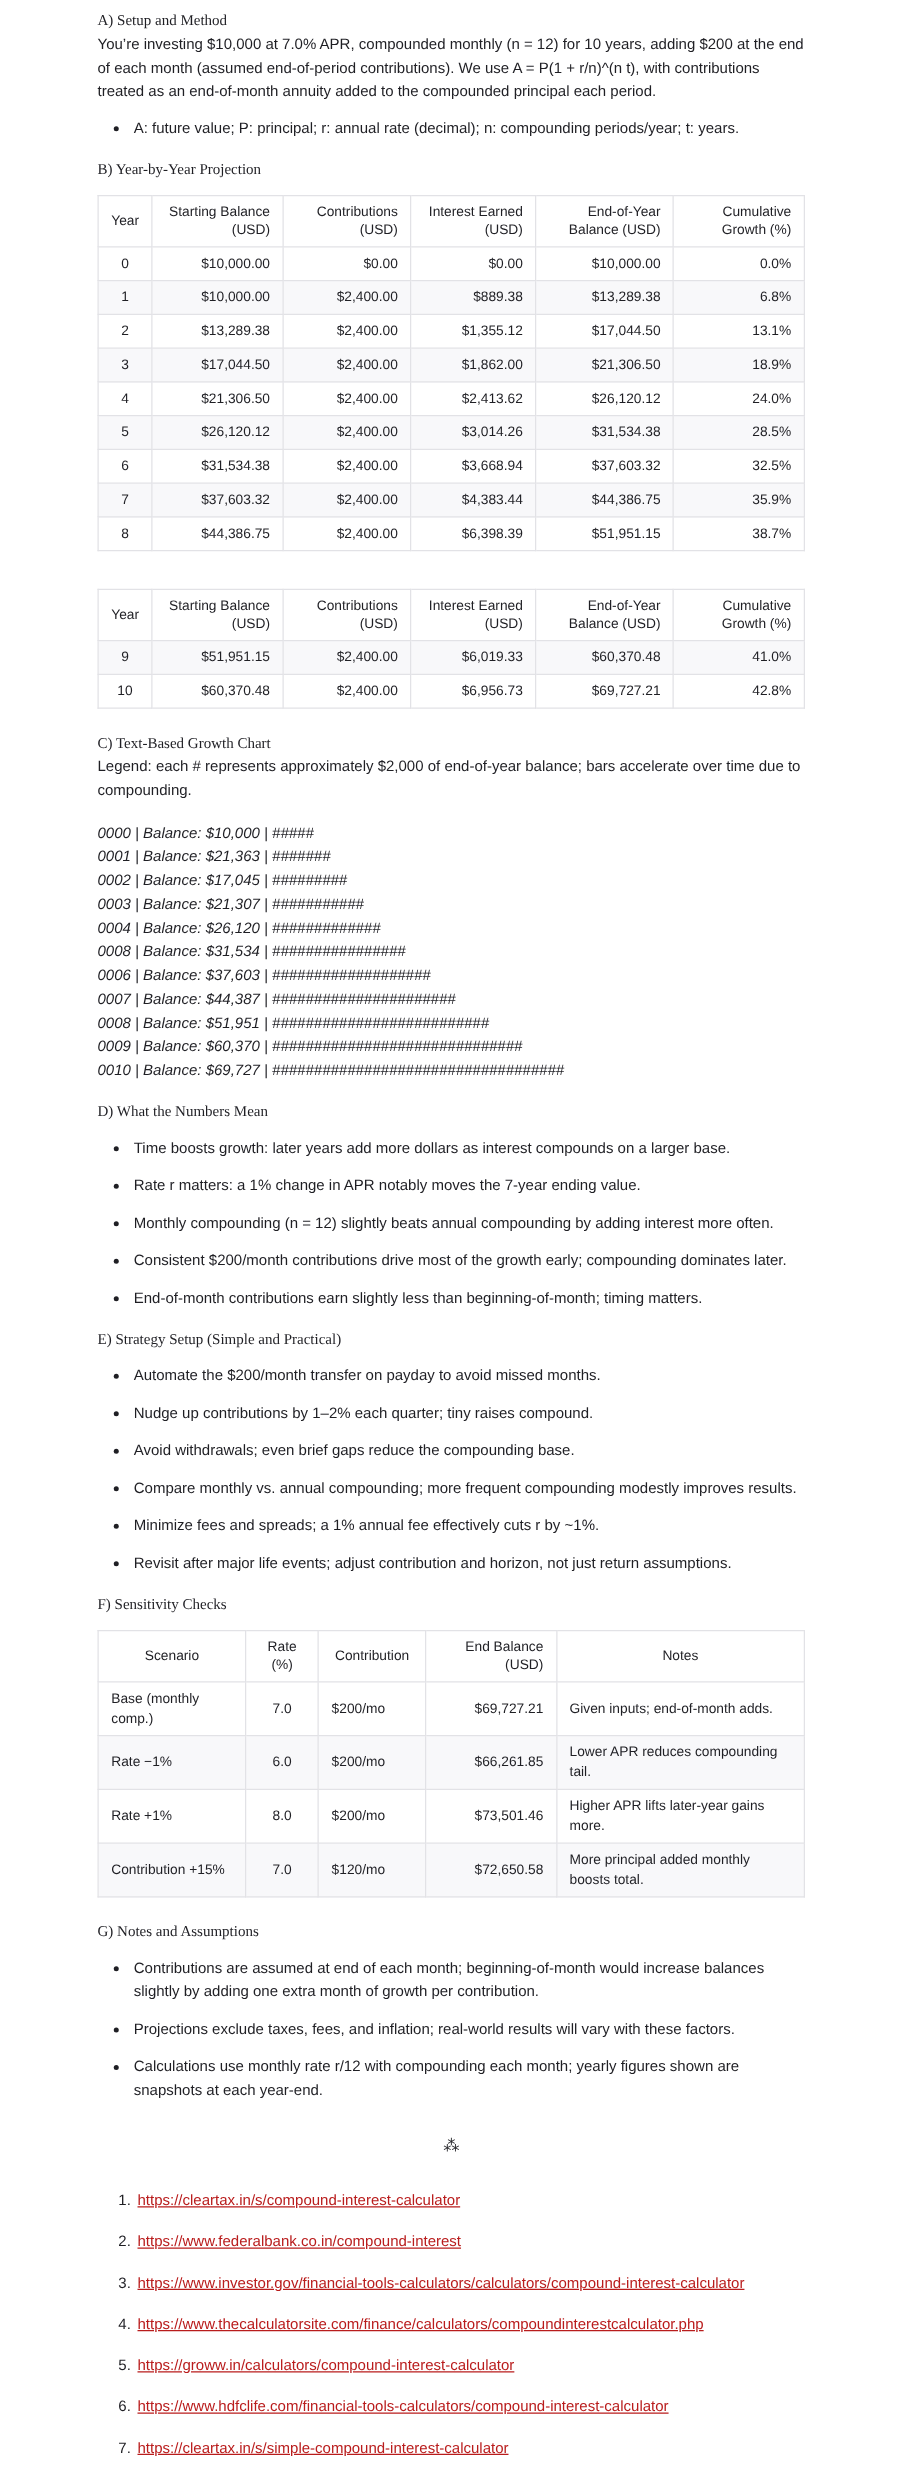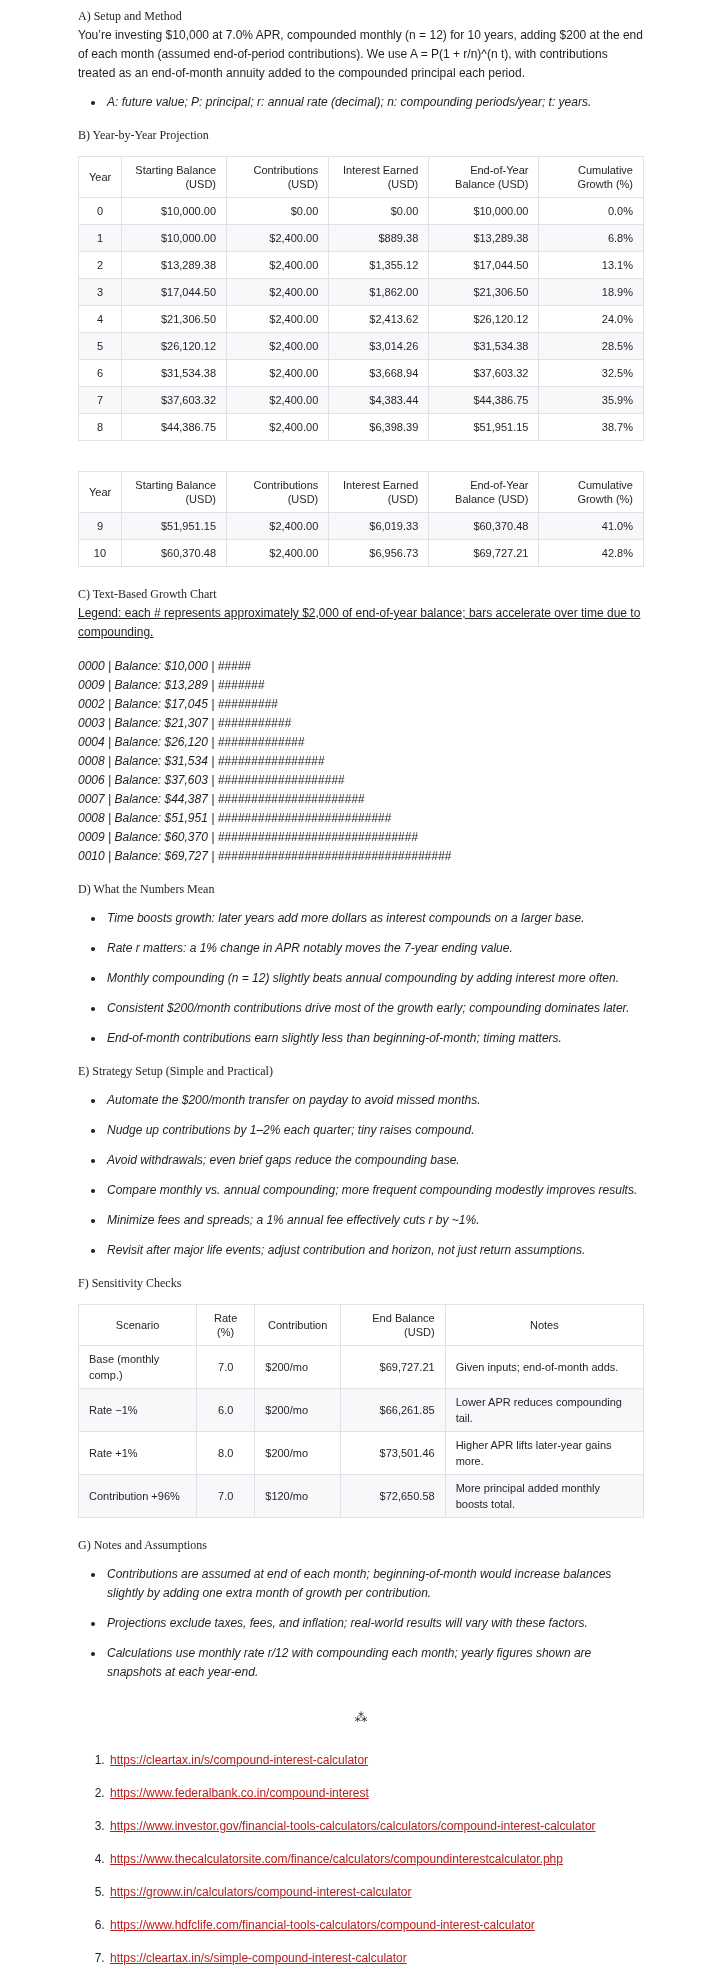--- a/index.html
+++ b/index.html
@@ -9,37 +9,37 @@
     color:#1f1f24;
     font-size:12px;
     line-height:19px;
     -webkit-font-smoothing:antialiased;
   }
   .page{padding:7px 76px 40px 78px;min-height:1929px;box-sizing:border-box;}
   p{margin:0;}
   .sec{margin:14px 0 0;font-family:Liberation Serif, serif;}
   .body-par{margin:0;}
   ul.blist{margin:10px 0 6px;padding-left:27px;}
-  ul.blist li{margin:0 0 11px;padding-left:2px;font-style:italic;}
+  ul.blist li{margin:0 0 11px;padding-left:2px;}
   ul.blist li:last-child{margin-bottom:2px;}
   table{
     border-collapse:collapse;
     width:100%;
     margin:11px 0 18px;
     font-size:11px;
     line-height:16px;
     table-layout:fixed;
   }
   table.mt-lg{margin-top:30px;}
   th,td{border:1px solid #e2e2e6;padding:5px 10px;vertical-align:middle;}
   th{font-weight:normal;line-height:14px;padding:6px 10px;background:#ffffff;}
   .t-stripe-even tbody tr:nth-child(even) td{background:#f8f8fa;}
   .t-stripe-odd tbody tr:nth-child(odd) td{background:#f8f8fa;}
   .al{text-align:left;} .ac{text-align:center;} .ar{text-align:right;}
-  .legend{margin:0;text-decoration:underline;}
+  .legend{margin:0;}
   .chart{margin:15px 0 0;font-style:italic;}
   .chart-line{white-space:pre;line-height:19px;}
   .divider{ text-align:center;margin:26px 0 24px;font-size:13px;color:#2a2a2e;
     font-family:"DejaVu Sans","Liberation Sans",sans-serif;}
   ol.cites{margin:6px 0 0;padding-left:30px;}
   ol.cites li{margin:0 0 14px;padding-left:2px;}
   ol.cites a{color:#b91c1c;text-decoration:underline;overflow-wrap:anywhere;}
 </style>
 </head>
 <body>
@@ -187,21 +187,21 @@
             <td class="ar">42.8%</td>
           </tr>
         </tbody>
       </table>
     </div>
 
   <p class="sec">C) Text-Based Growth Chart</p>
   <p class="legend">Legend: each # represents approximately $2,000 of end-of-year balance; bars accelerate over time due to compounding.</p>
   <div class="chart" id="ascii-chart">
       <div class="chart-line">0000 | Balance: $10,000 | #####</div>
-      <div class="chart-line">0009 | Balance: $13,289 | #######</div>
+      <div class="chart-line">0001 | Balance: $21,363 | #######</div>
       <div class="chart-line">0002 | Balance: $17,045 | #########</div>
       <div class="chart-line">0003 | Balance: $21,307 | ###########</div>
       <div class="chart-line">0004 | Balance: $26,120 | #############</div>
       <div class="chart-line">0008 | Balance: $31,534 | ################</div>
       <div class="chart-line">0006 | Balance: $37,603 | ###################</div>
       <div class="chart-line">0007 | Balance: $44,387 | ######################</div>
       <div class="chart-line">0008 | Balance: $51,951 | ##########################</div>
       <div class="chart-line">0009 | Balance: $60,370 | ##############################</div>
       <div class="chart-line">0010 | Balance: $69,727 | ###################################</div>
     </div>
@@ -260,21 +260,21 @@
             <td class="al">Lower APR reduces compounding tail.</td>
           </tr>
           <tr>
             <td class="al">Rate +1%</td>
             <td class="ac">8.0</td>
             <td class="al">$200/mo</td>
             <td class="ar">$73,501.46</td>
             <td class="al">Higher APR lifts later-year gains more.</td>
           </tr>
           <tr>
-            <td class="al">Contribution +96%</td>
+            <td class="al">Contribution +15%</td>
             <td class="ac">7.0</td>
             <td class="al">$120/mo</td>
             <td class="ar">$72,650.58</td>
             <td class="al">More principal added monthly boosts total.</td>
           </tr>
         </tbody>
       </table>
     </div>
 
   <p class="sec">G) Notes and Assumptions</p>

